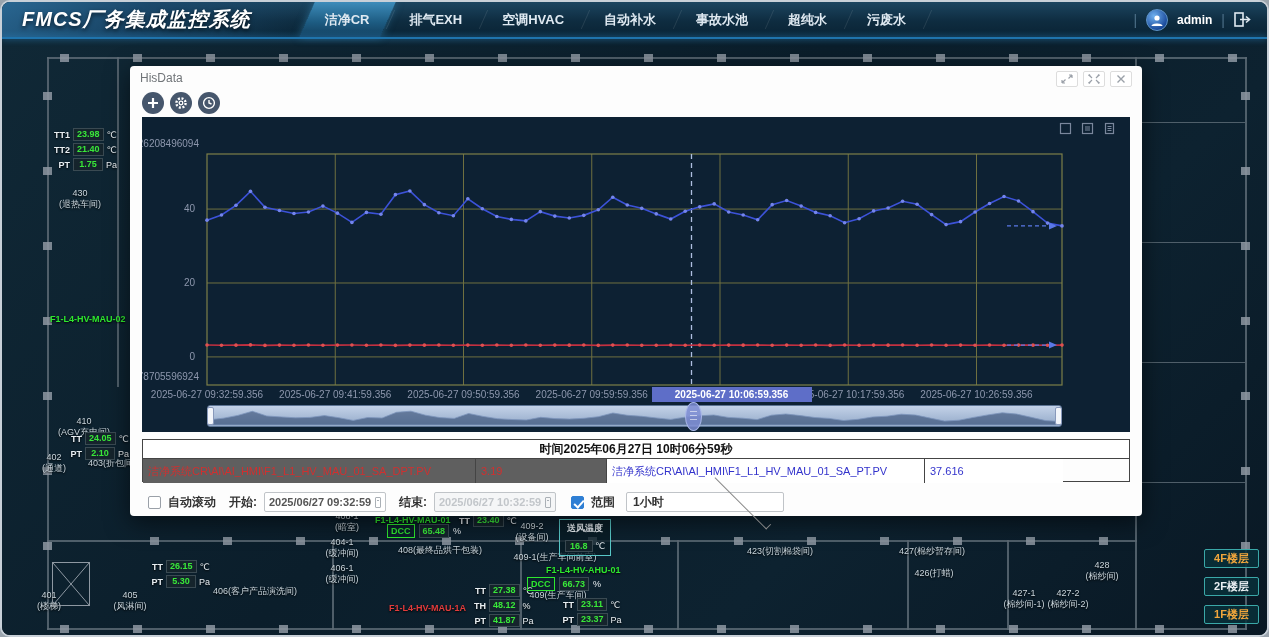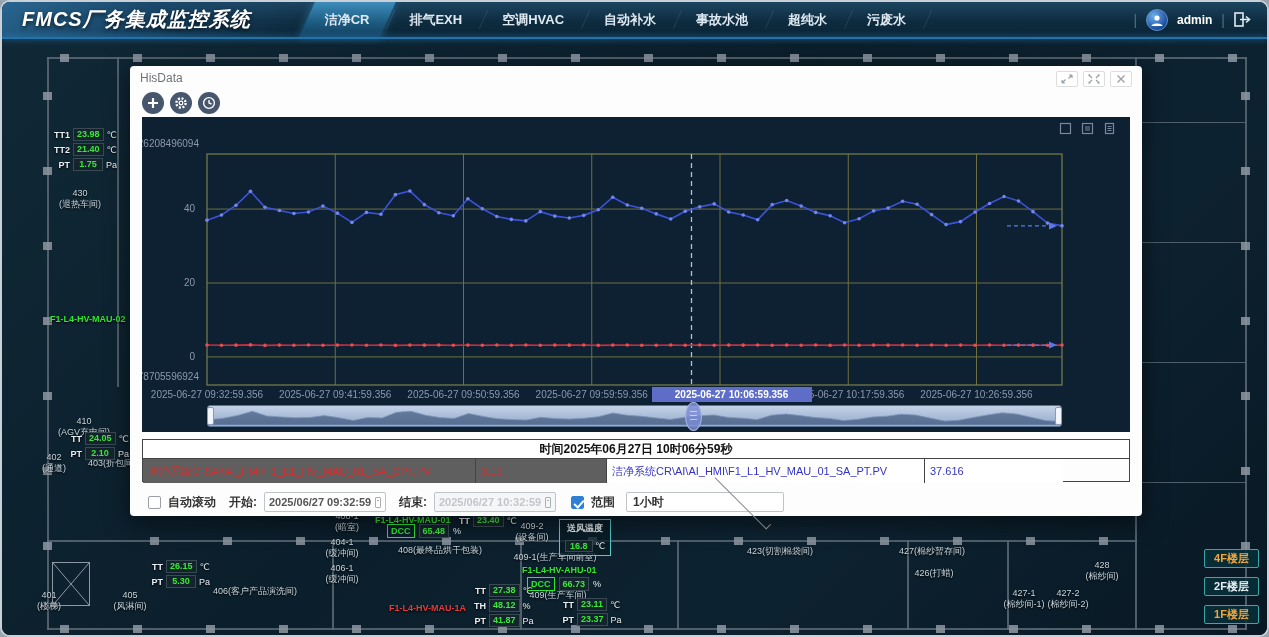--- a/index.html
+++ b/index.html
@@ -236,21 +236,21 @@
       <div class="room-label" style="left: 930px; top: 509px;">427(棉纱暂存间)</div>
       <div class="room-label" style="left: 932px; top: 531px;">426(打蜡)</div>
       <div class="room-label" style="left: 1022px; top: 551px;">427-1
 (棉纱间-1)</div>
       <div class="room-label" style="left: 1066px; top: 551px;">427-2
 (棉纱间-2)</div>
       <div class="room-label" style="left: 1100px; top: 523px;">428
 (棉纱间)</div>
       <div class="gtag" style="left: 48px; top: 277px;">F1-L4-HV-MAU-02</div>
       <div class="gtag" style="left: 373px; top: 478px;">F1-L4-HV-MAU-01</div>
-      <div class="gtag" style="left: 520px; top: 528px;">F1-L4-HV-AHU-01</div>
+      <div class="gtag" style="left: 544px; top: 528px;">F1-L4-HV-AHU-01</div>
       <div class="rtag" style="left: 387px; top: 566px;">F1-L4-HV-MAU-1A</div>
       <div class="sgroup" style="left: 52px; top: 91px;">
         <div class="srow">
           <div class="lbl">TT1</div>
           <div class="val">23.98</div>
           <div class="unit">℃</div>
         </div>
         <div class="srow">
           <div class="lbl">TT2</div>
           <div class="val">21.40</div>

